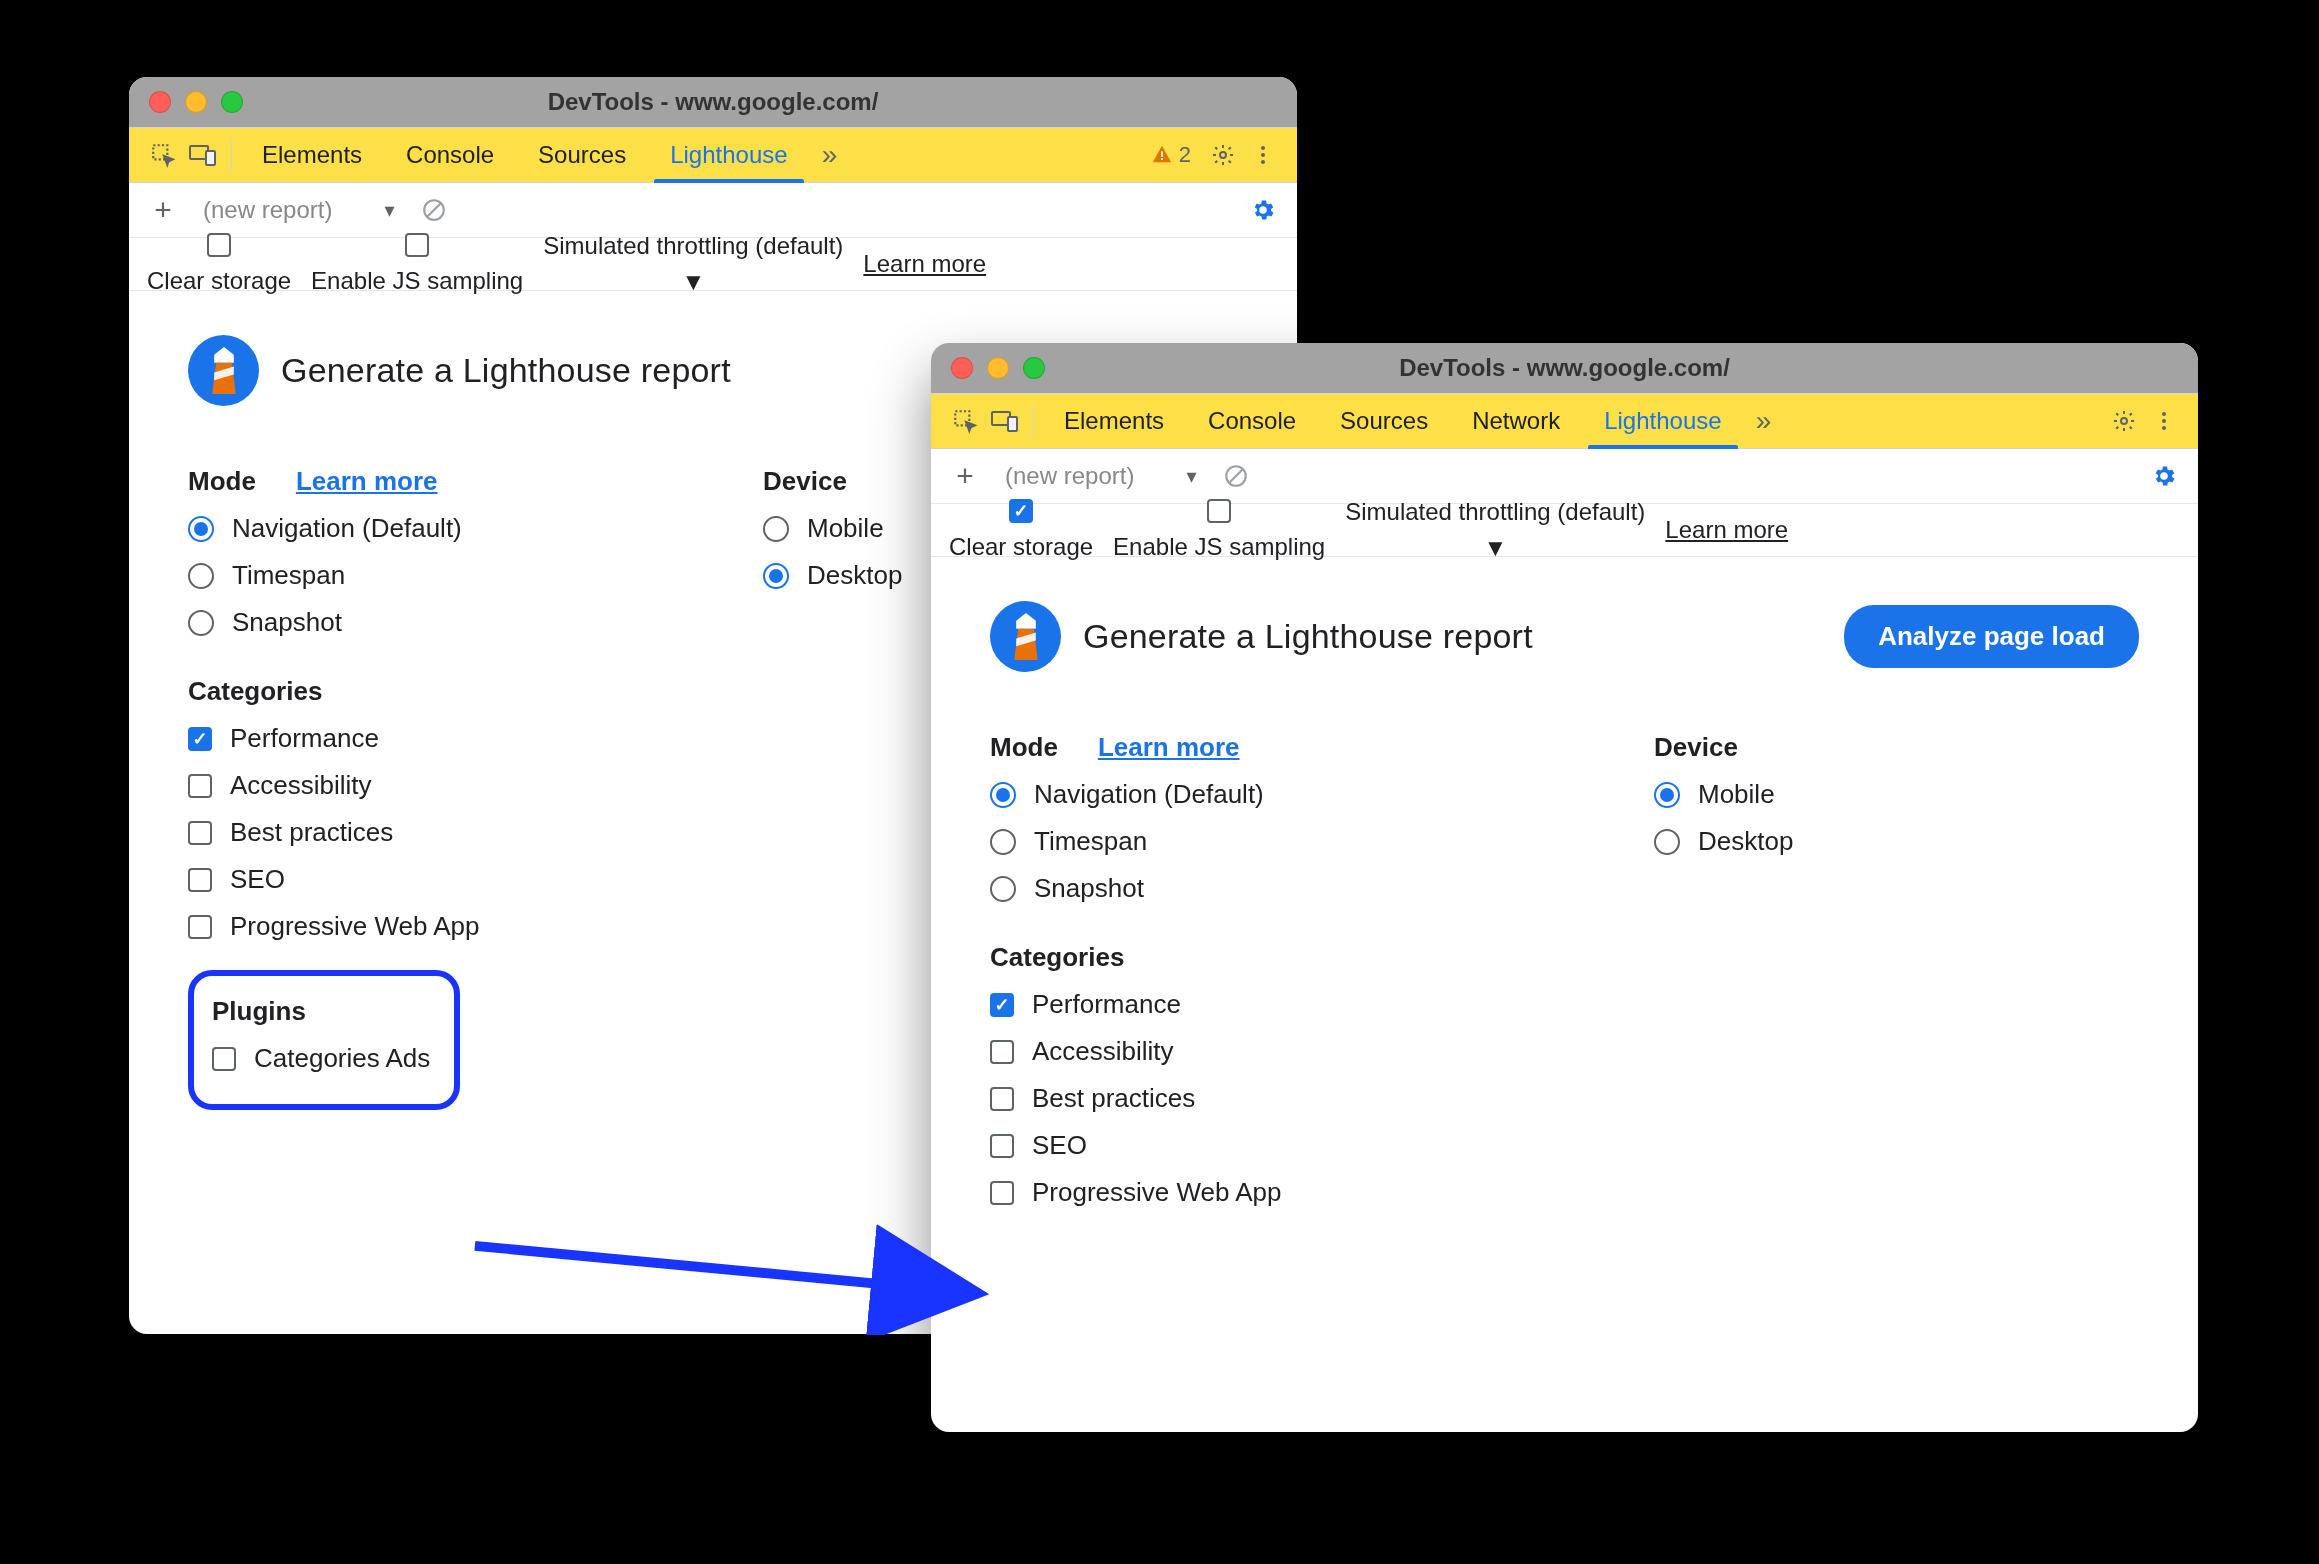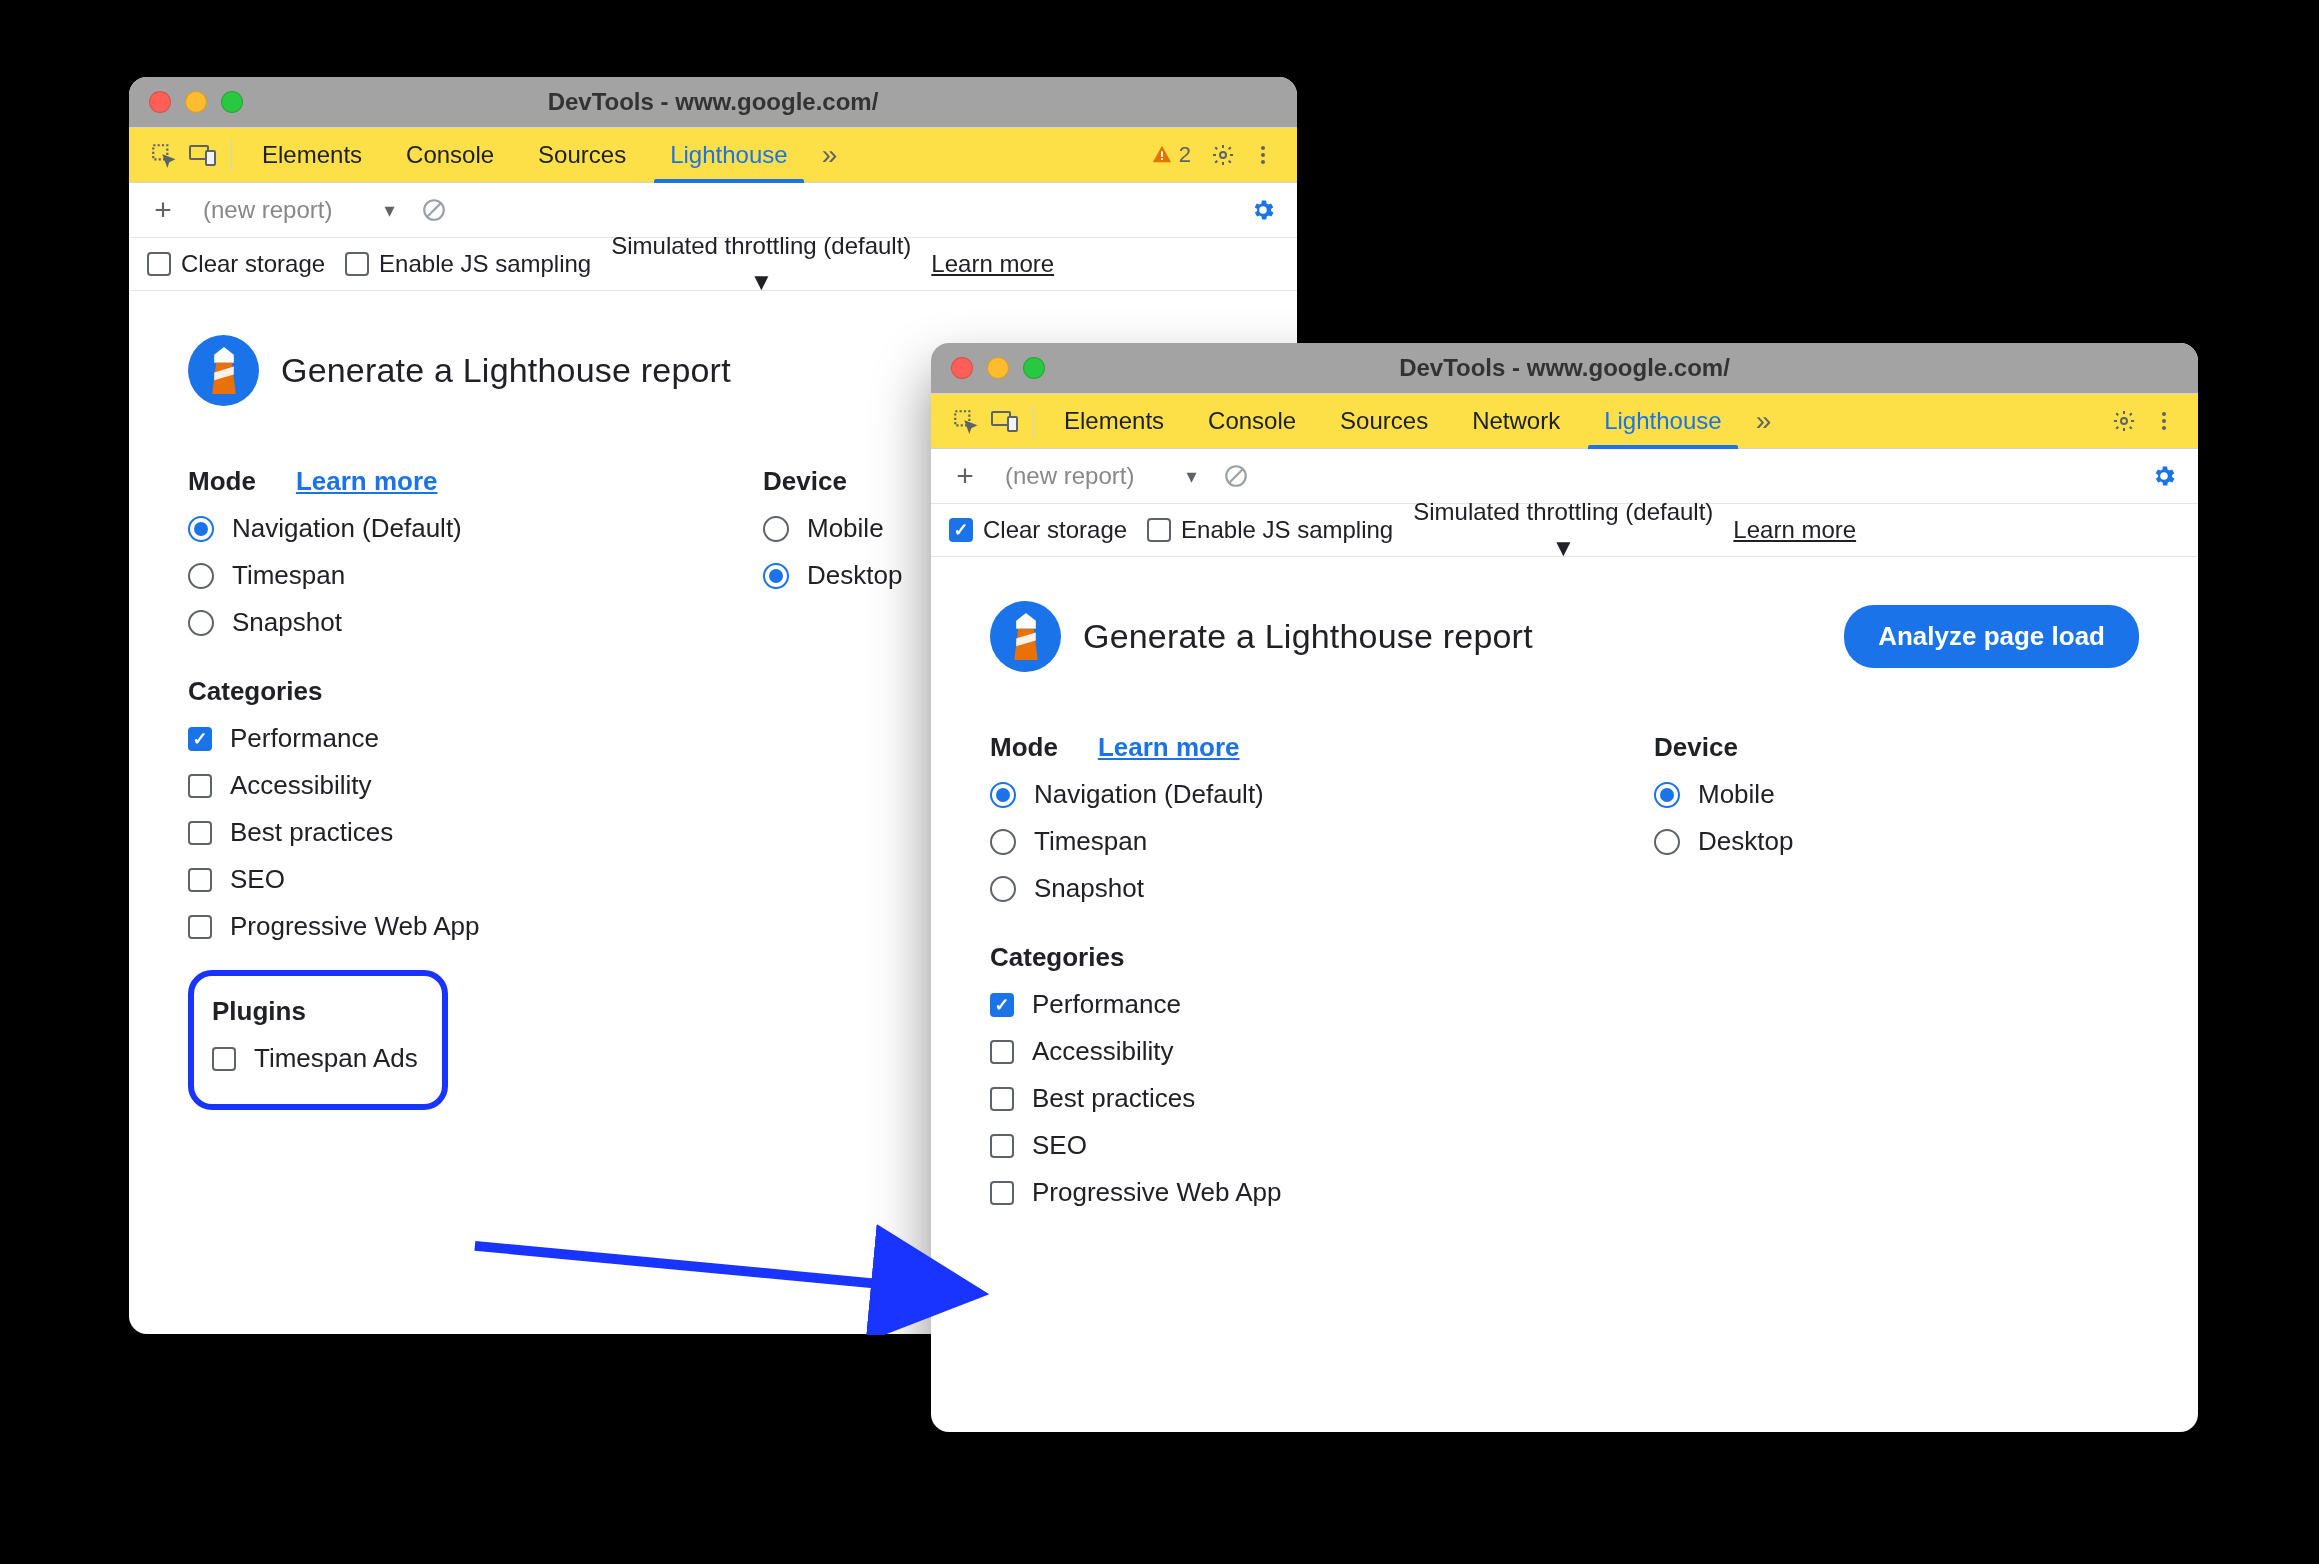--- a/index.html
+++ b/index.html
@@ -97,21 +97,21 @@
     height: 53px;
     background: #fff;
     border-bottom: 1px solid #e4e6e9;
     display: flex;
     align-items: center;
     padding: 0 18px;
     gap: 20px;
     font-size: 24px;
   }
   .chk {
-    display: flex; align-items: center; gap: 10px;
+    display: flex; align-items: center; gap: 10px; flex-direction: column;
   }
   .chkbox {
     width: 24px; height: 24px; border: 2px solid #5f6368; border-radius: 4px;
     display: inline-flex; align-items: center; justify-content: center;
     background: #fff;
   }
   .chkbox.checked { background: #1a73e8; border-color: #1a73e8; }
   .chkbox.checked::after { content: "✓"; color: #fff; font-size: 18px; font-weight: 700; }
   .thirdbar .drop {
     display: flex; align-items: center; gap: 8px; flex-direction: column;
@@ -321,21 +321,21 @@
             <span class="chkbox"></span>
             <span>Progressive Web App</span>
           </div>
 
         <div class="plugins-box">
           <div class="section-head" style="margin:12px 0 8px 10px;">
             <span>Plugins</span>
           </div>
           <div class="opt-row" style="margin-left:10px;">
               <span class="chkbox"></span>
-              <span>Timespan Ads</span>
+              <span>Categories Ads</span>
             </div>
         </div>
       </div>
 
       <div class="col col-right-a">
         <div class="section-head">
           <span>Device</span>
         </div>
         <div class="opt-row">
             <span class="radio"></span>

